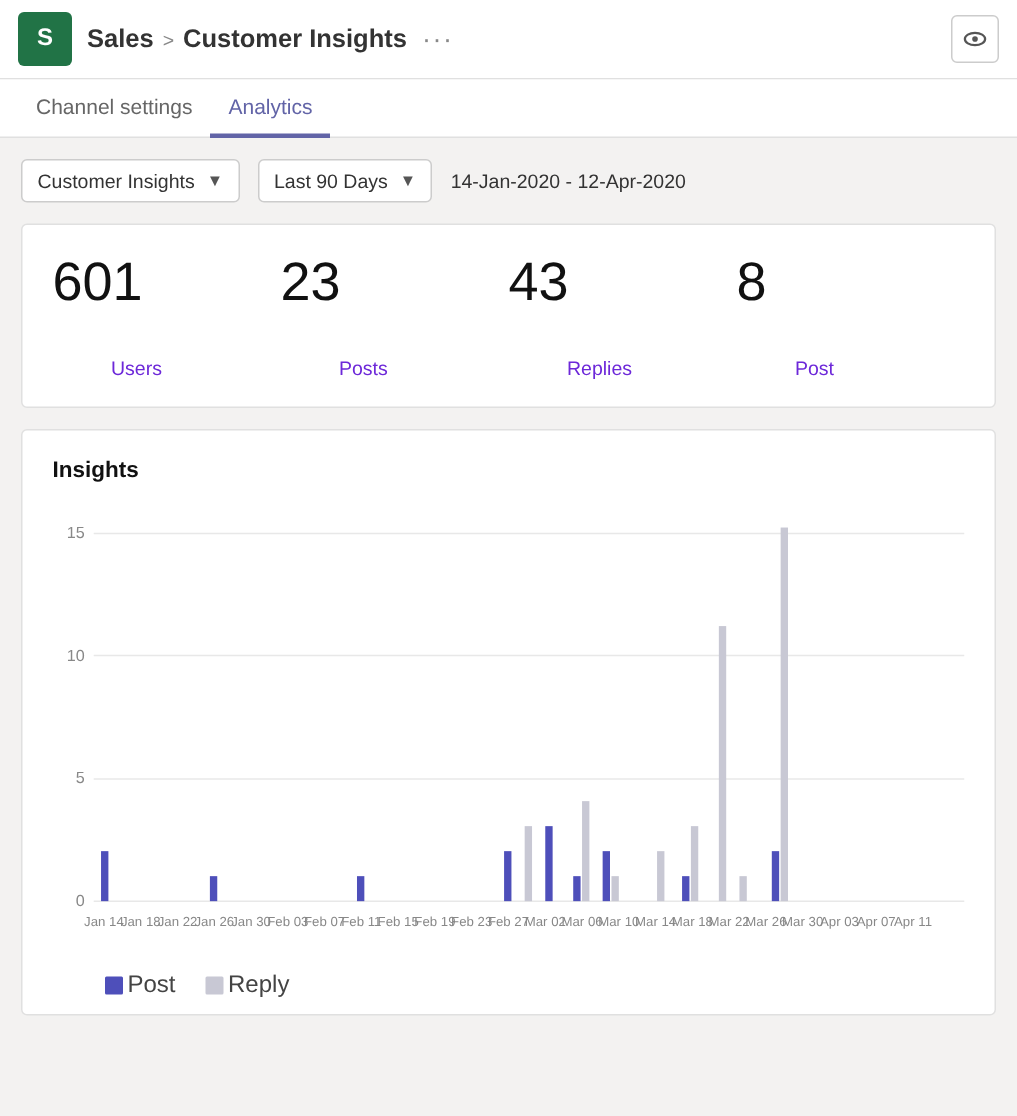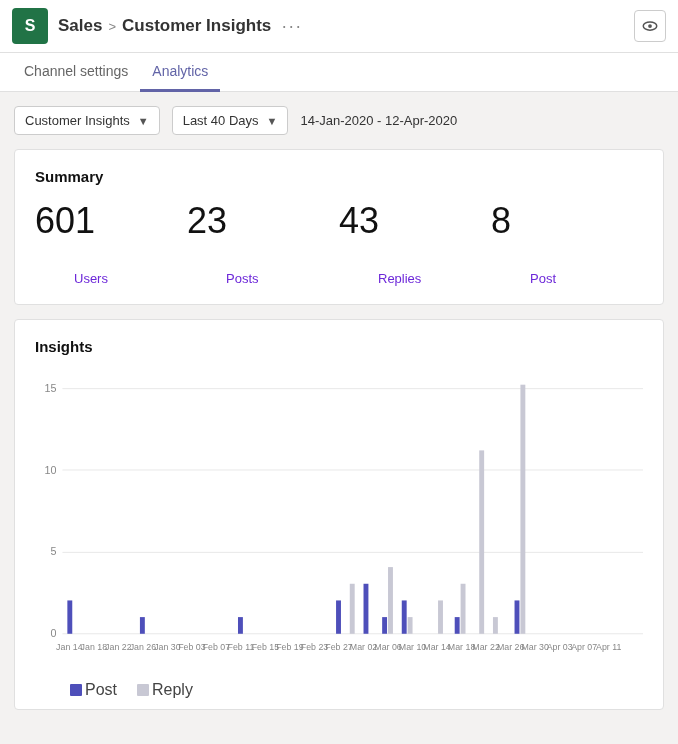--- a/index.html
+++ b/index.html
@@ -207,28 +207,27 @@
 </div>
 
 <div class="content">
 
   <div class="filter-row">
     <div class="dropdown">
       <span>Customer Insights</span>
       <span class="chevron-down">▼</span>
     </div>
     <div class="dropdown">
-      <span>Last 40 Days</span>
+      <span>Last 90 Days</span>
       <span class="chevron-down">▼</span>
     </div>
     <span class="date-range">14-Jan-2020 - 12-Apr-2020</span>
   </div>
 
   <div class="card">
-    <div class="card-title">Summary</div>
     <div class="summary-row">
       <div class="summary-item">
         <span class="summary-number">601</span>
         <span class="summary-label">Users</span>
       </div>
       <div class="summary-item">
         <span class="summary-number">23</span>
         <span class="summary-label">Posts</span>
       </div>
       <div class="summary-item">

